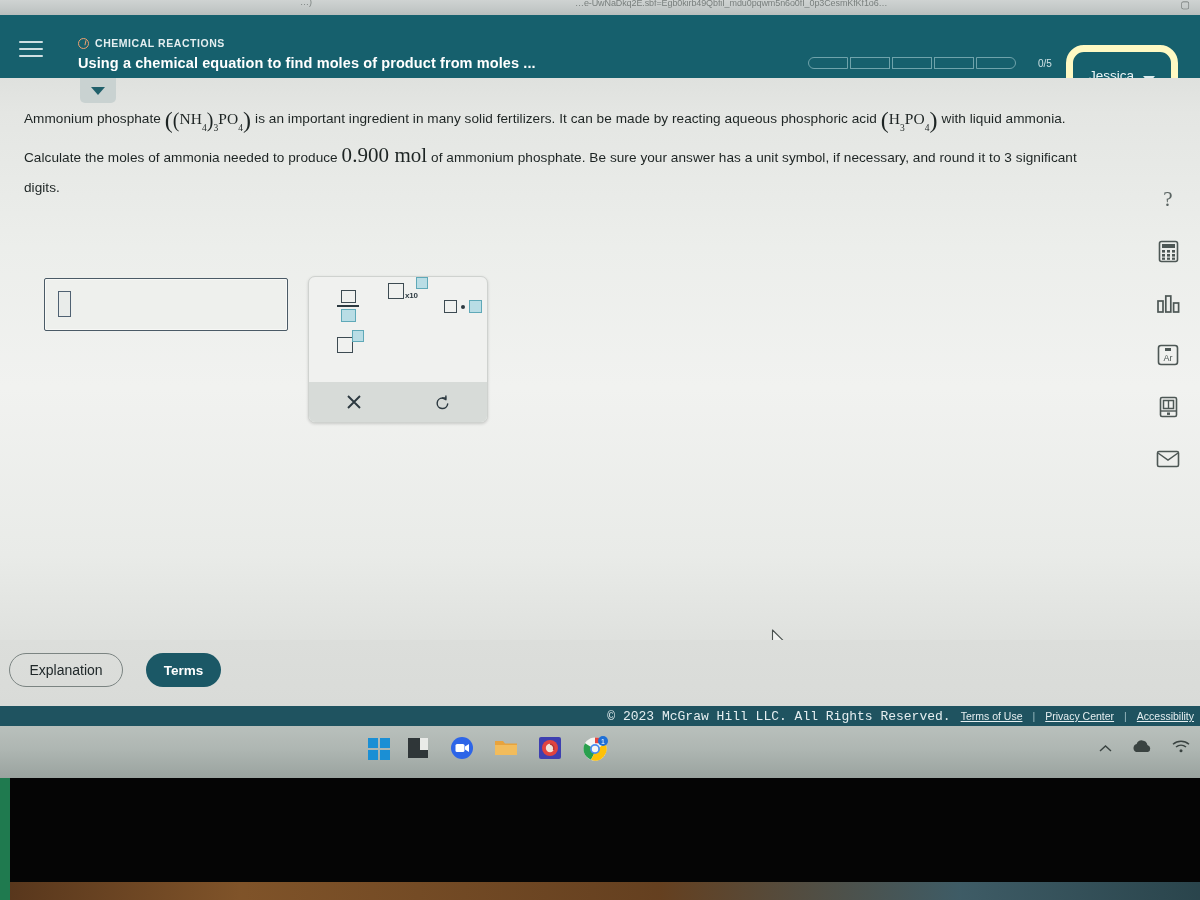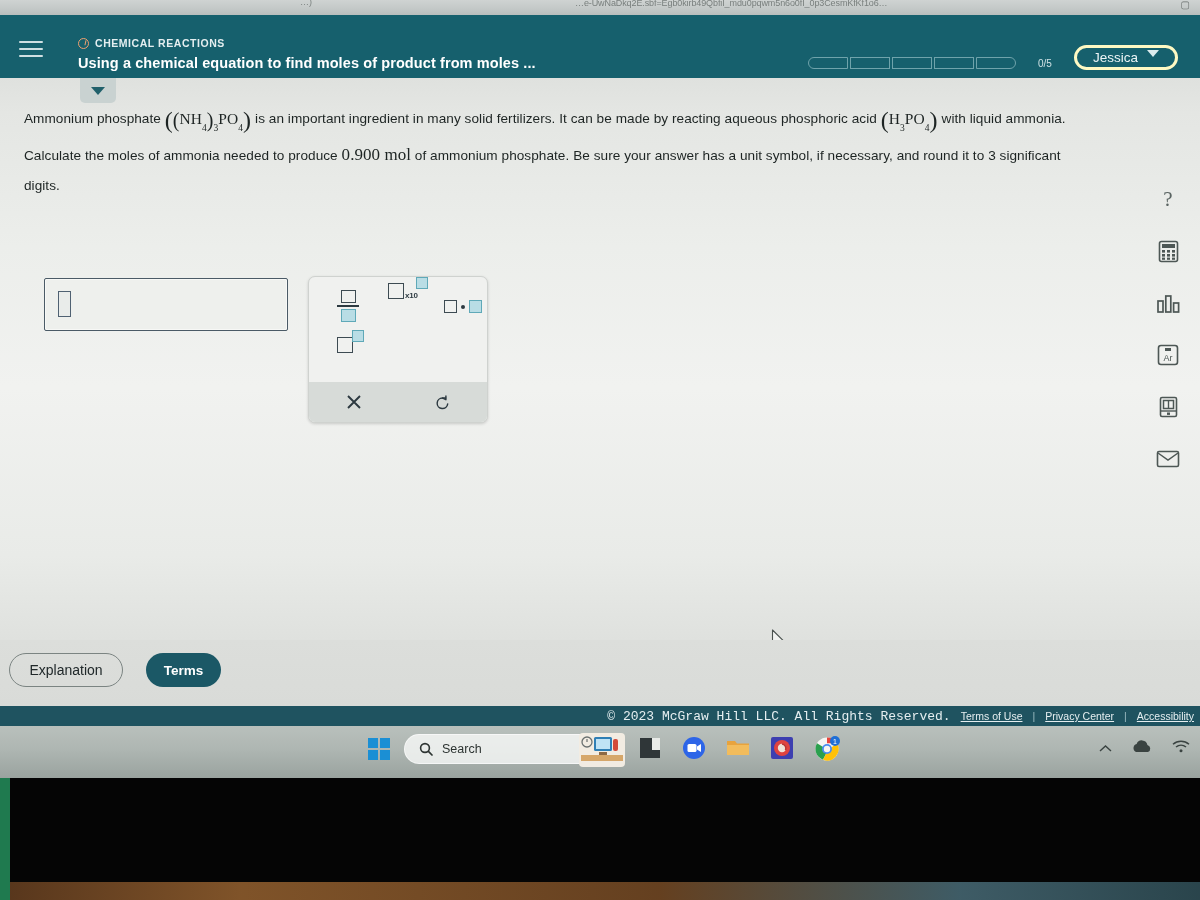--- a/index.html
+++ b/index.html
@@ -49,22 +49,22 @@
   .progress-wrap { position:absolute; left:808px; top:42px; display:flex; align-items:center; gap:6px; }
   .seg-track { display:flex; gap:2px; }
   .seg {
     width:40px; height:12px; border:1px solid #6fa3ab; background:transparent;
   }
   .seg:first-child { border-radius:7px 0 0 7px; }
   .seg:last-child  { border-radius:0 7px 7px 0; }
   .prog-label { font-size:10px; color:#cfe2e5; margin-left:16px; }
   .user-pill {
     position:absolute; right:22px; top:30px;
-    border:3px solid #fef9c3; border-radius:18px;
-    padding:2px 16px; display:flex; align-items:flex-start; gap:9px;
+    border:7px solid #fef9c3; border-radius:18px;
+    padding:16px 16px; display:flex; align-items:flex-end; gap:9px;
     color:#ecf5f6; font-size:13.5px; cursor:pointer;
   }
   .chev { width:0;height:0;border-left:6px solid transparent;border-right:6px solid transparent;
           border-top:7px solid #dcecee; }
 
   
   .page-body {
     position:absolute; left:0; top:78px; width:1200px; height:562px;
     background:linear-gradient(180deg,#dfe1de 0%, #e4e6e3 6%, #eceeeb 30%, #f1f2f0 55%, #e9ebe8 85%, #dfe1de 100%);
   }
@@ -76,21 +76,21 @@
   .tab-chevron .chev2 {
     width:0;height:0;border-left:7px solid transparent;border-right:7px solid transparent;
     border-top:8px solid #20606b;
   }
 
   
   .question {
     position:absolute; left:24px; top:22px; width:1075px;
     font-size:13.6px; color:#1d2423; line-height:30.5px; letter-spacing:.05px;
   }
-  .mathy { font-family:"Liberation Serif", serif; font-size:17px; }
+  .mathy { font-family:"Liberation Serif", serif; font-size:21px; }
   .formula { font-family:"Liberation Serif", serif; font-size:15.5px; position:relative; top:1px; }
   .paren { font-family:"Liberation Serif", serif; font-size:24px; position:relative; top:4px; font-weight:300; }
   .paren-s { font-family:"Liberation Serif", serif; font-size:20px; position:relative; top:3px; font-weight:300; }
   sub.fsub { font-size:9.5px; position:relative; bottom:-3px; font-family:"Liberation Serif", serif; }
 
   
   .answer-box {
     position:absolute; left:44px; top:200px; width:244px; height:53px;
     background:#eef0ed; border:1.5px solid #4a5a66; border-radius:2px;
     box-shadow: inset 0 0 0 1px #f7f8f6;
@@ -387,39 +387,20 @@
   <div class="taskbar">
     <div class="tb-center">
 
       <div class="win-logo">
         <i></i>
           <i></i>
           <i></i>
           <i></i>
       </div>
 
-      <div class="search-pill">
-        <svg width="14" height="14" viewBox="0 0 14 14" aria-hidden="true">
-          <circle cx="6" cy="6" r="4.4" fill="none" stroke="#2d3432" stroke-width="1.6"></circle>
-          <line x1="9.4" y1="9.4" x2="13" y2="13" stroke="#2d3432" stroke-width="1.7" stroke-linecap="round"></line>
-        </svg>
-        <span class="lbl">Search</span>
-        <div class="widget-thumb">
-          <svg width="46" height="34" viewBox="0 0 46 34" aria-hidden="true">
-            <rect x="0" y="0" width="46" height="34" fill="#f2ece2"></rect>
-            <circle cx="8" cy="9" r="5" fill="none" stroke="#6b7170" stroke-width="1.3"></circle>
-            <line x1="8" y1="6" x2="8" y2="9" stroke="#6b7170" stroke-width="1.2"></line>
-            <rect x="15" y="4" width="18" height="14" rx="1.5" fill="#2f7fb5"></rect>
-            <rect x="17" y="6" width="14" height="10" fill="#bfe3f5"></rect>
-            <rect x="20" y="19" width="8" height="3" fill="#8d6a46"></rect>
-            <rect x="34" y="6" width="5" height="12" rx="2" fill="#d24b3a"></rect>
-            <rect x="2" y="22" width="42" height="6" fill="#d6a76a"></rect>
-          </svg>
-        </div>
-      </div>
 
       <div class="tb-icon">
         <svg width="28" height="28" viewBox="0 0 28 28" aria-hidden="true">
           <rect x="4" y="4" width="20" height="20" fill="#e9ebe8"></rect>
           <path d="M4 4 H16 V16 H24 V24 H4 Z" fill="#2f3638"></path>
         </svg>
       </div>
 
       <div class="tb-icon">
         <svg width="28" height="28" viewBox="0 0 28 28" aria-hidden="true">

